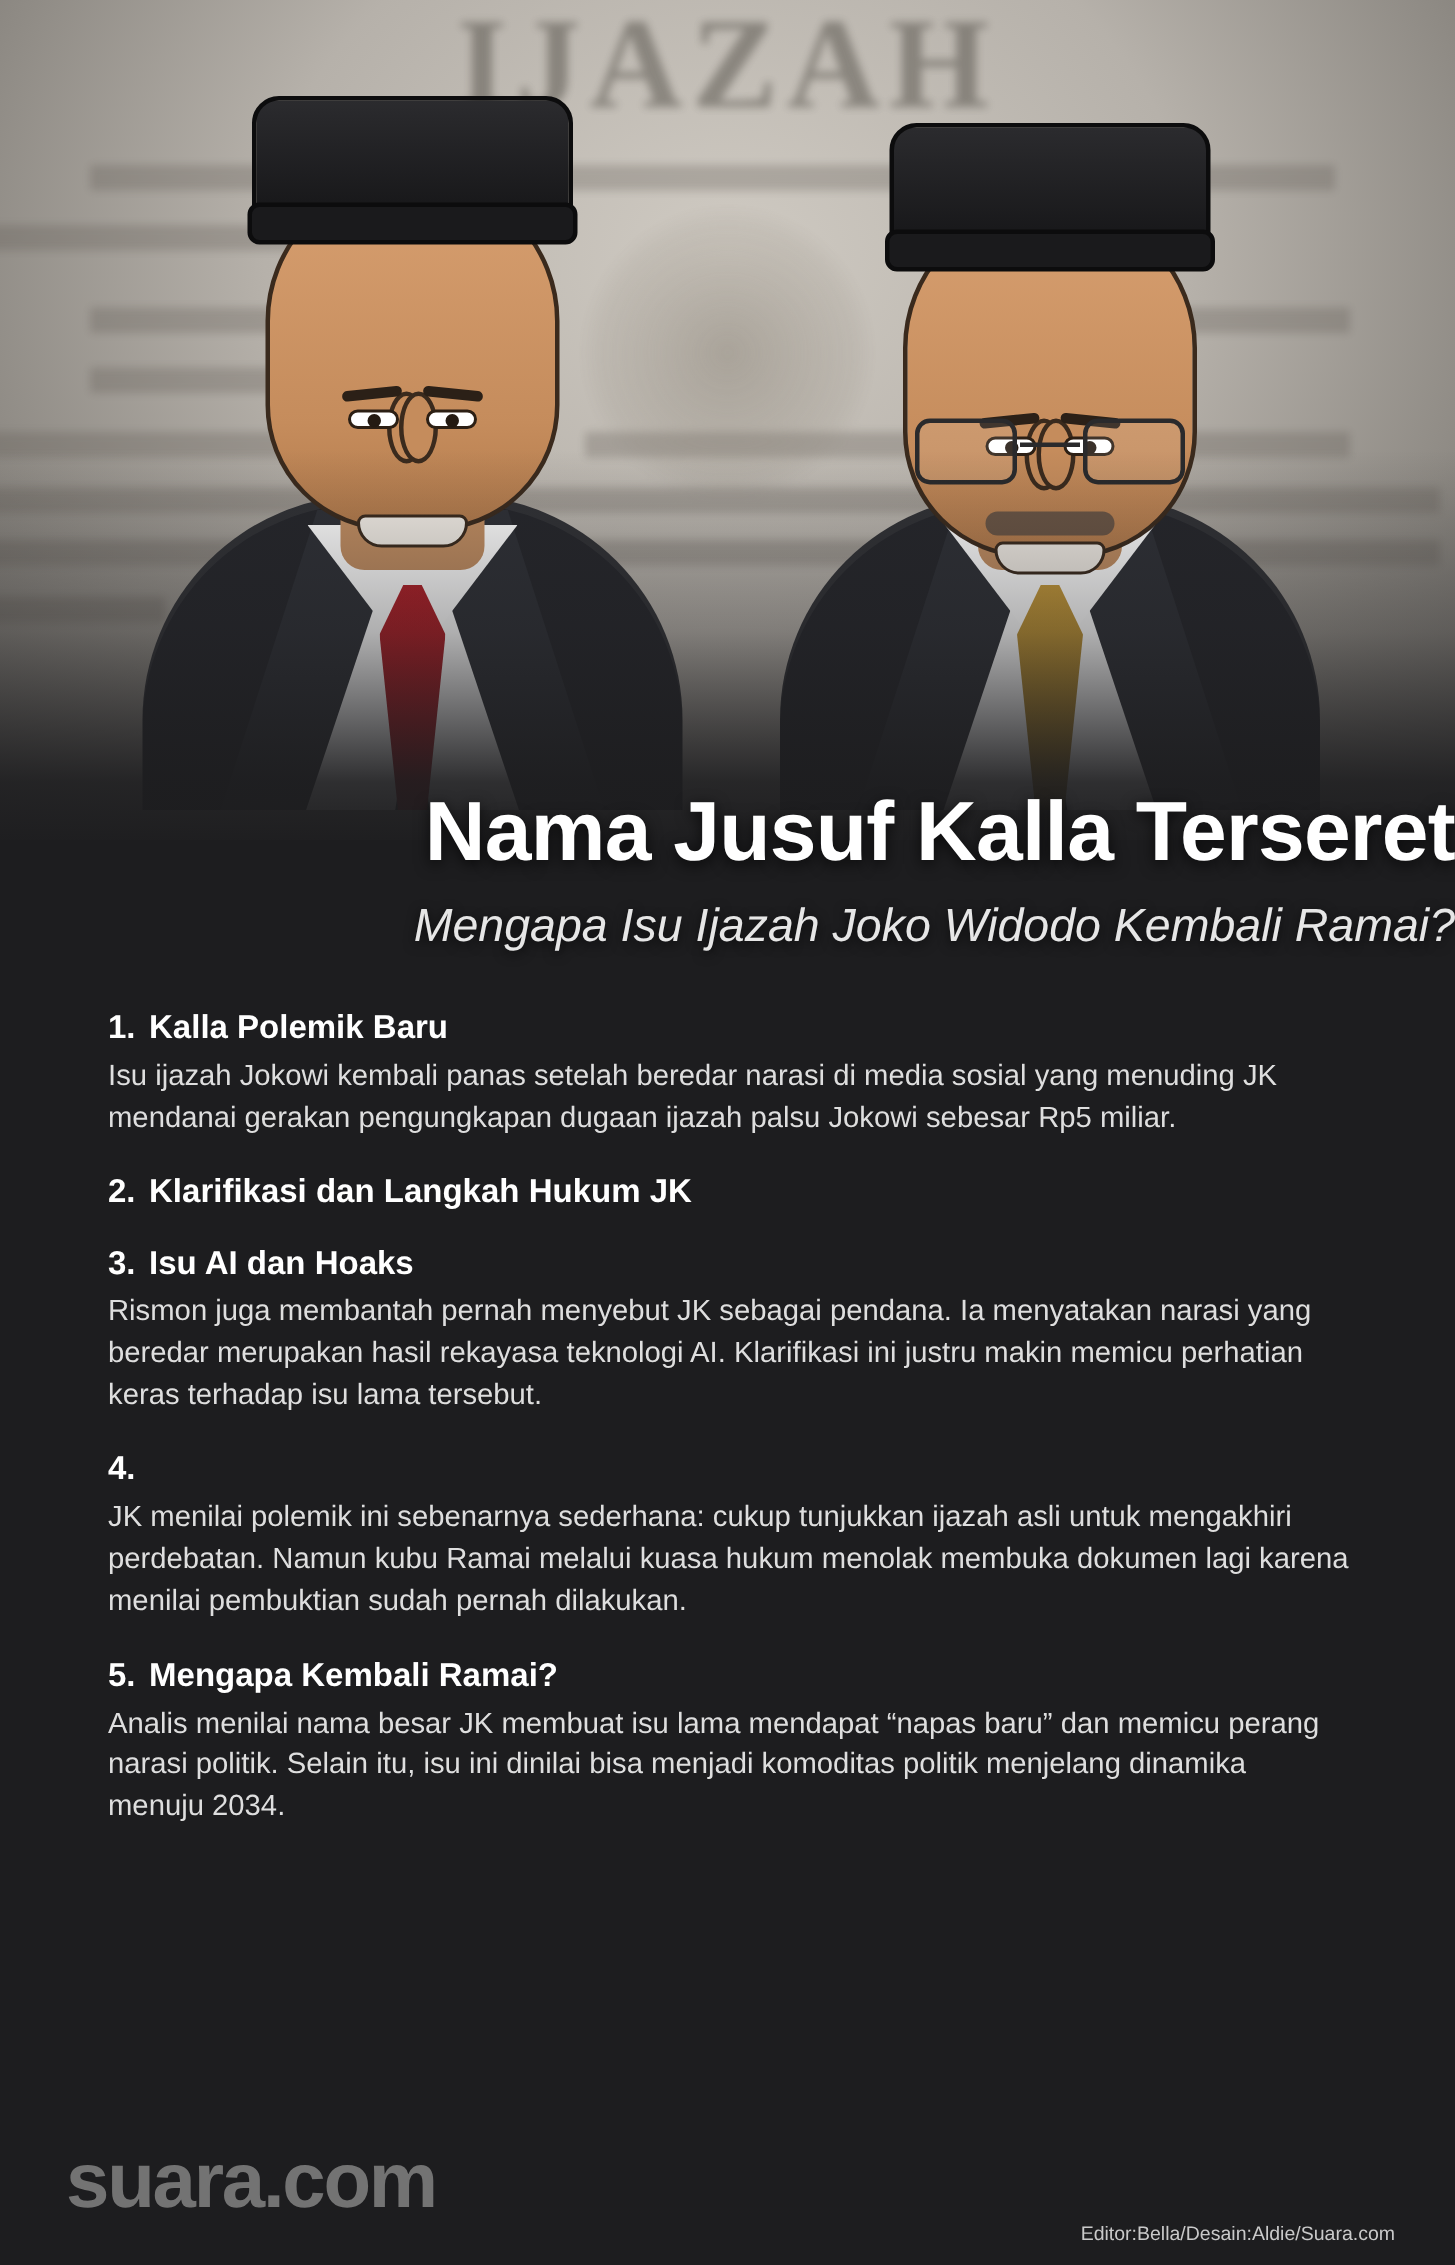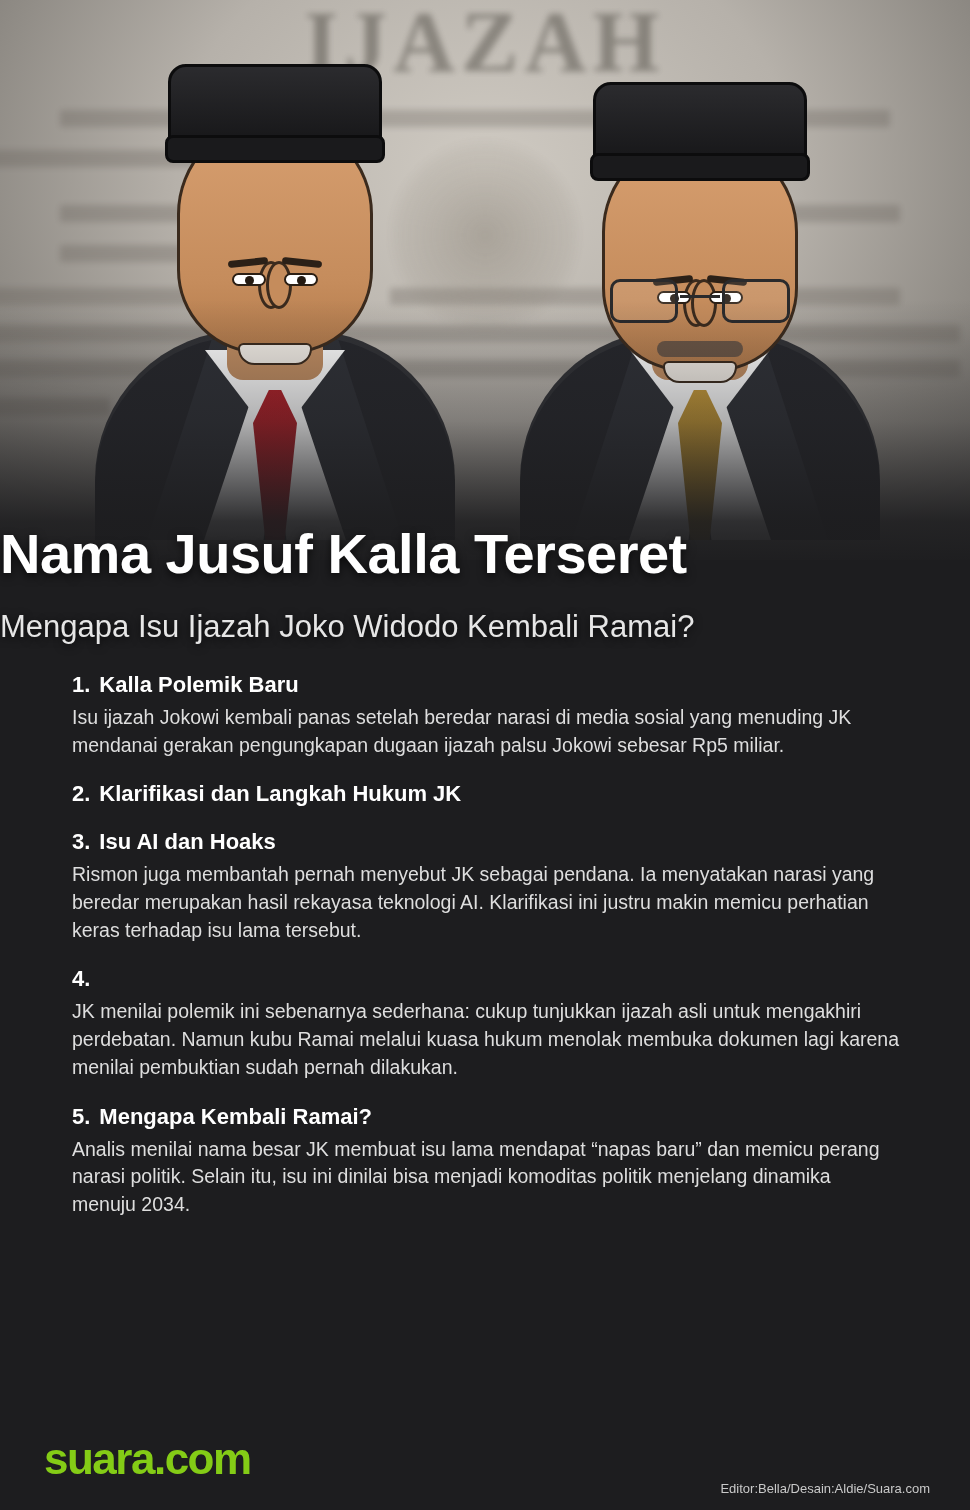--- a/index.html
+++ b/index.html
@@ -146,56 +146,57 @@
     width:184px; height:46px;
   }
   .glasses .lens {
     position:absolute; top:0; width:68px; height:44px;
     border:3px solid #2a2a2c; border-radius:10px; background:rgba(255,255,255,.10);
   }
   .glasses .lens.l { left:2px; } .glasses .lens.r { right:2px; }
   .glasses .bridge { position:absolute; top:16px; left:72px; width:40px; height:3px; background:#2a2a2c; }
 
   
-  .headline-wrap { position:absolute; left:0; top:525px; width:970px; text-align:left; }
+  .headline-wrap { position:absolute; left:0; top:525px; width:970px; text-align:right; }
   .headline {
     font-family:"Liberation Sans", sans-serif;
     font-weight:bold;
     font-size:56px;
     line-height:1.05;
     letter-spacing:-.5px;
     color:#ffffff;
     text-shadow:0 3px 10px rgba(0,0,0,.7);
   }
   .subhead {
-    margin-top:25px;
+    margin-top:15px;
     font-size:31px;
     font-weight:400;
     color:#e6e6e6;
     text-shadow:0 2px 8px rgba(0,0,0,.7);
+    font-style:italic;
   }
 
   
   .content { position:absolute; left:72px; top:672px; width:828px; }
   .item { margin-bottom:22px; }
   .item-head {
     display:flex; align-items:baseline; gap:9px;
     font-size:22px; font-weight:bold; color:#ffffff;
   }
   .item-num { font-size:22px; font-weight:bold; color:#ffffff; }
   .item-body {
     margin-top:6px; 
     font-size:19.5px; line-height:1.42; color:#dedede; font-weight:400;
   }
 
   
   .footer { position:absolute; left:0; bottom:0; width:970px; height:105px; }
   .logo {
     position:absolute; left:44px; bottom:26px;
-    font-size:44px; font-weight:bold; letter-spacing:-1.5px; color:#84cc16;
+    font-size:52px; font-weight:bold; letter-spacing:-1.5px; color:#737373;
     font-family:"Liberation Sans", sans-serif;
   }
   .credit {
     position:absolute; right:40px; bottom:14px;
     font-size:13px; color:#c9c9c9;
   }
 </style>
 </head>
 <body>
 

